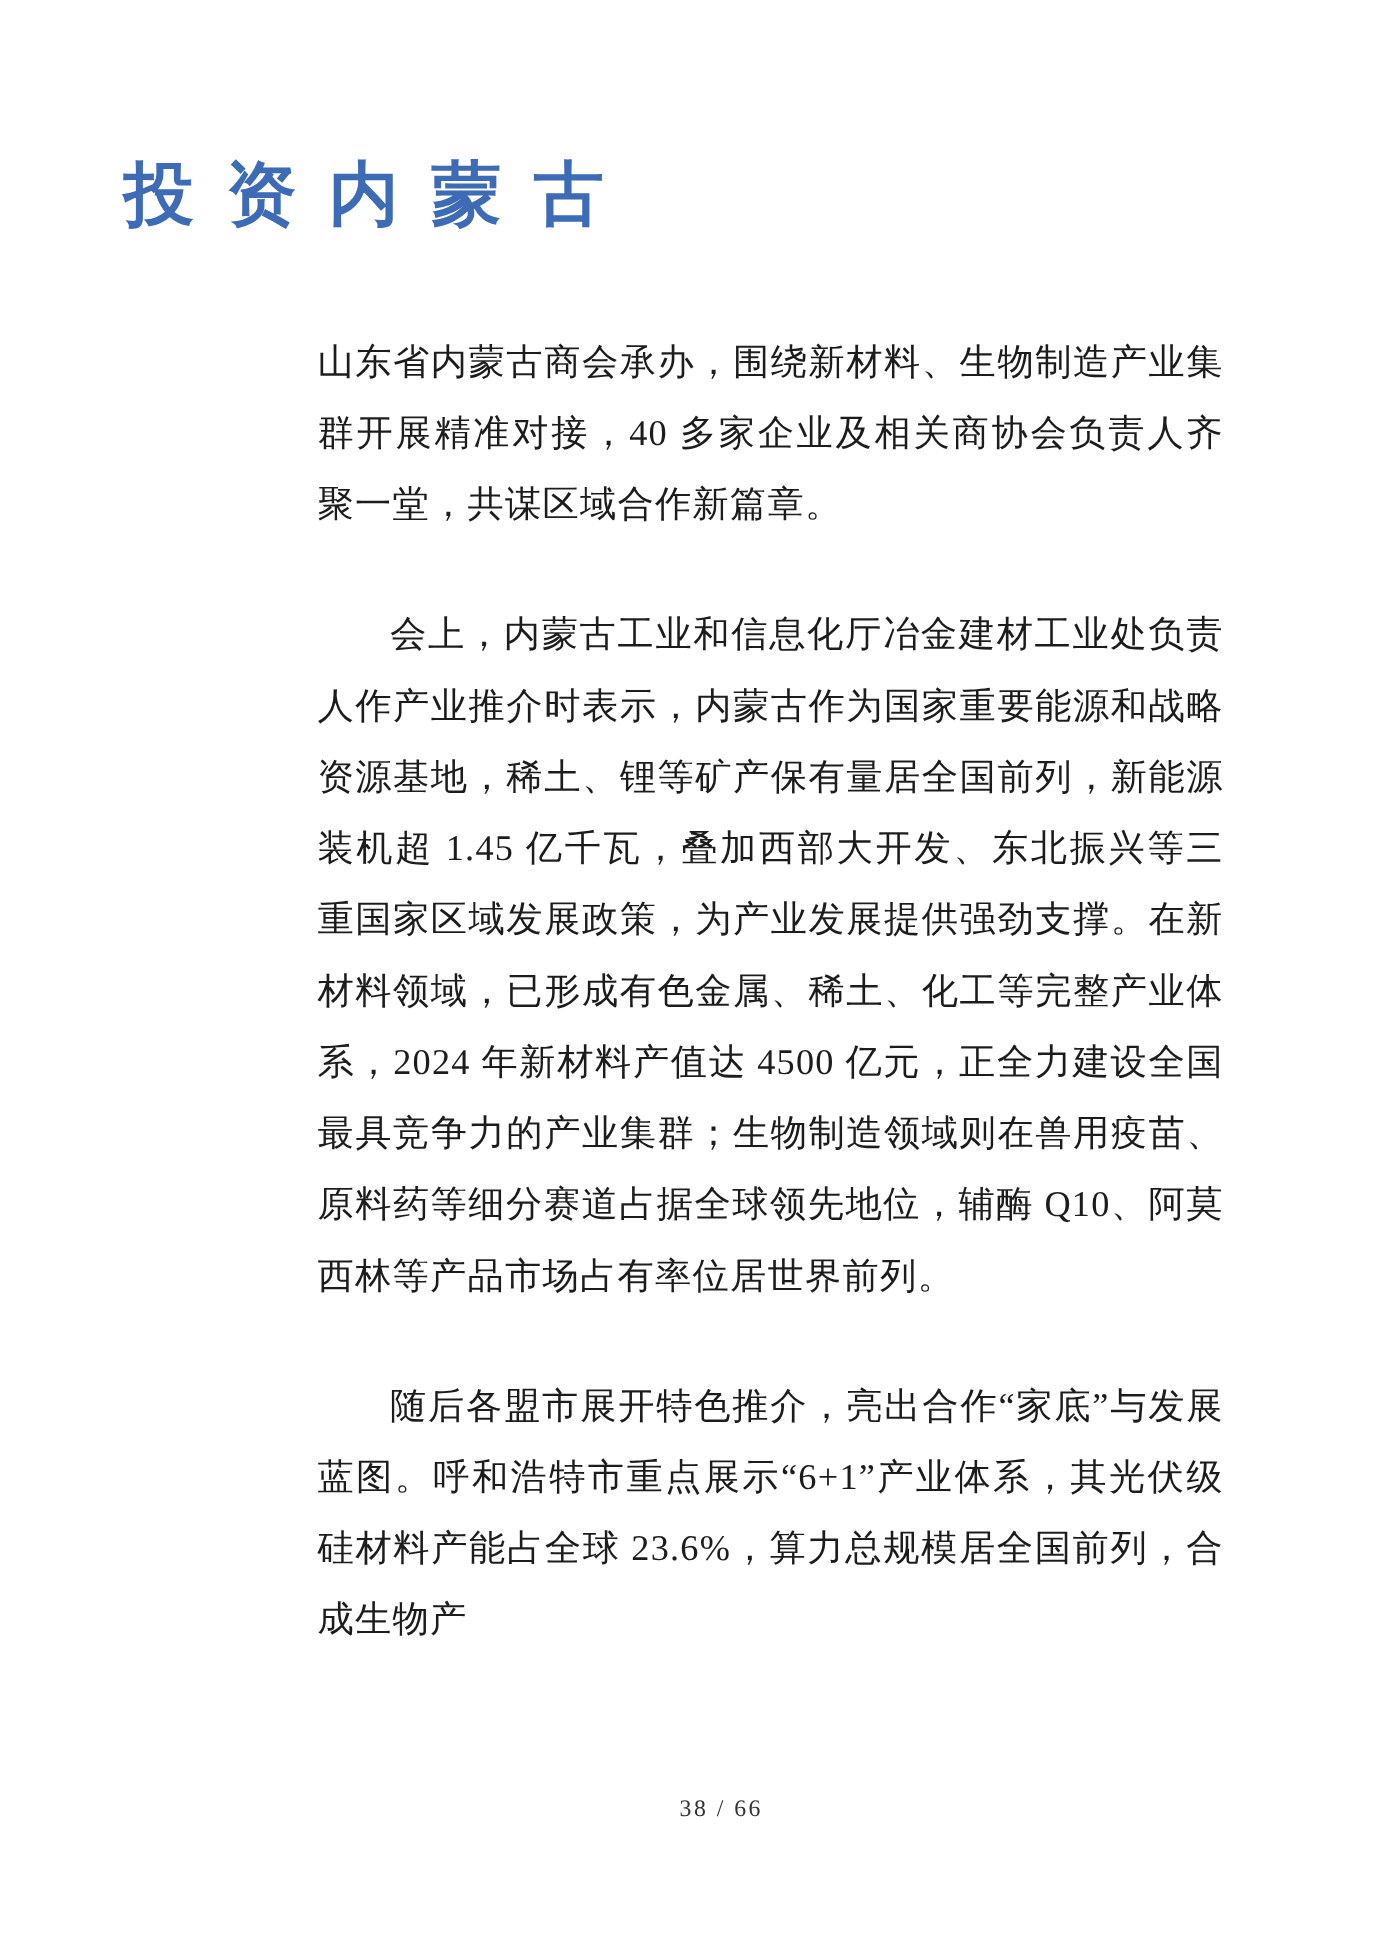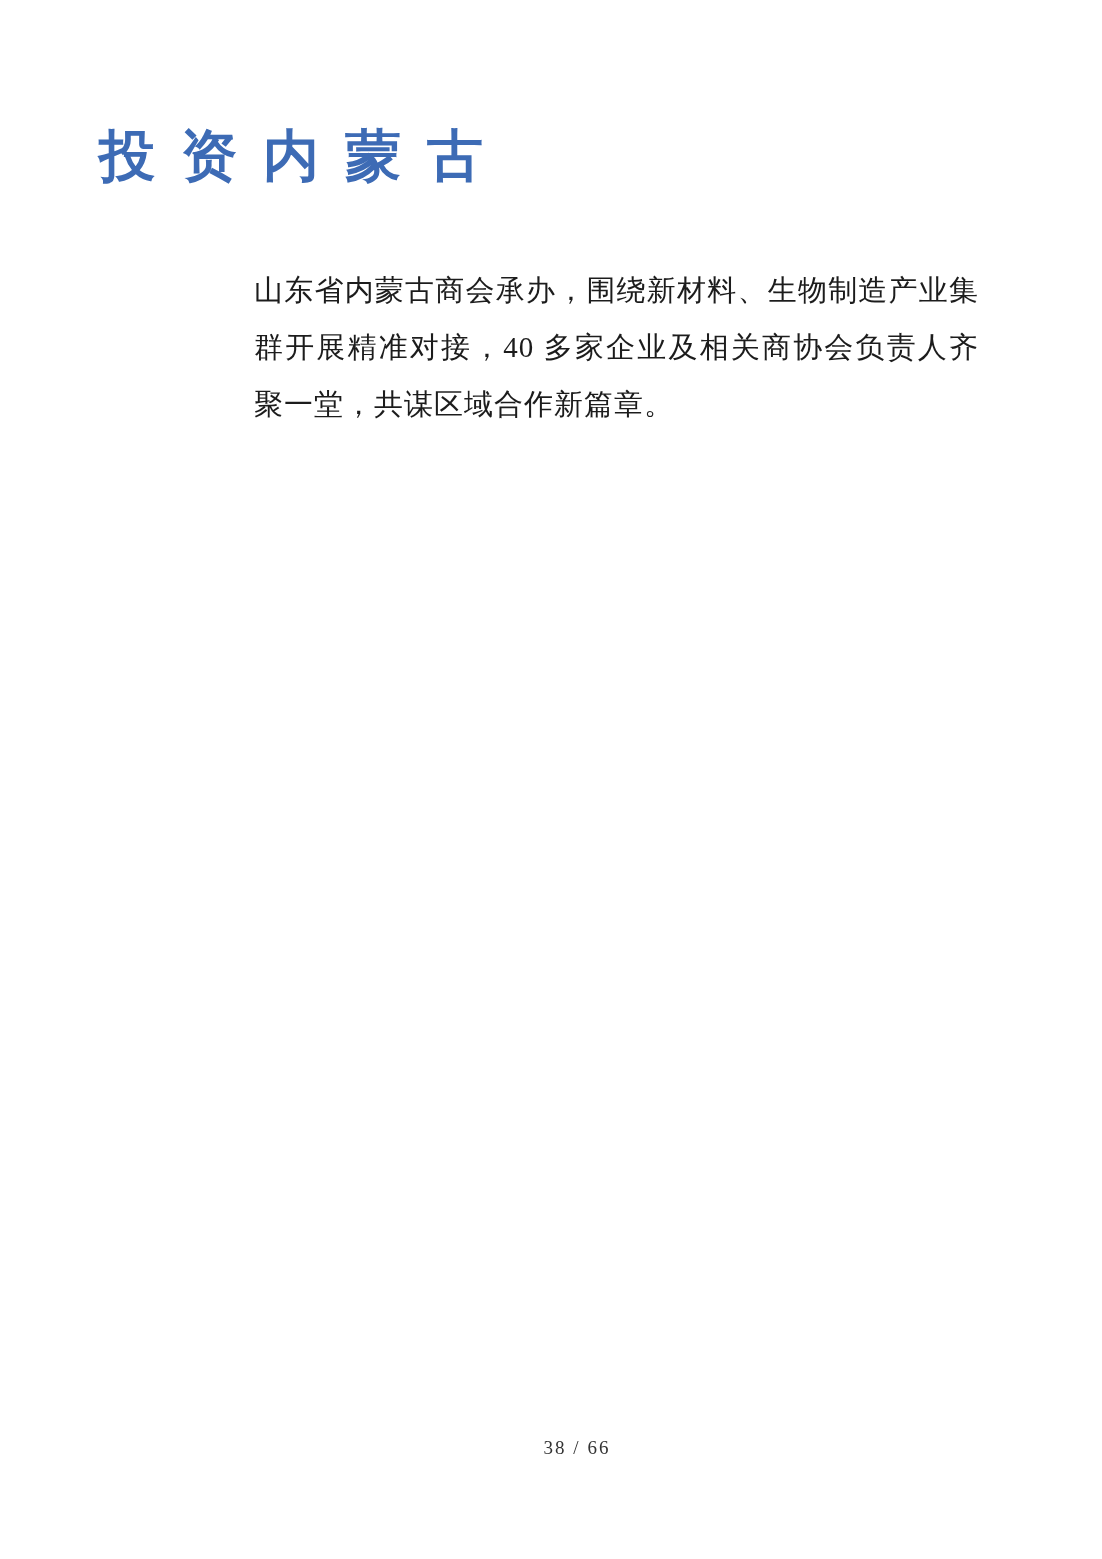--- a/index.html
+++ b/index.html
@@ -54,17 +54,19 @@
   </style>
 </head>
 <body>
 
 <div class="page">
 
   <h1 class="doc-title">投 资 内 蒙 古</h1>
 
   <div class="content">
     <p>山东省内蒙古商会承办，围绕新材料、生物制造产业集群开展精准对接，40 多家企业及相关商协会负责人齐聚一堂，共谋区域合作新篇章。</p>
+    <p class="indent">会上，内蒙古工业和信息化厅冶金建材工业处负责人作产业推介时表示，内蒙古作为国家重要能源和战略资源基地，稀土、锂等矿产保有量居全国前列，新能源装机超 1.45 亿千瓦，叠加西部大开发、东北振兴等三重国家区域发展政策，为产业发展提供强劲支撑。在新材料领域，已形成有色金属、稀土、化工等完整产业体系，2024 年新材料产值达 4500 亿元，正全力建设全国最具竞争力的产业集群；生物制造领域则在兽用疫苗、原料药等细分赛道占据全球领先地位，辅酶 Q10、阿莫西林等产品市场占有率位居世界前列。</p>
+    <p class="indent">随后各盟市展开特色推介，亮出合作“家底”与发展蓝图。呼和浩特市重点展示“6+1”产业体系，其光伏级硅材料产能占全球 23.6%，算力总规模居全国前列，合成生物产</p>
   </div>
 
   <div class="page-footer">38 / 66</div>
 
 </div>
 
 </body></html>

